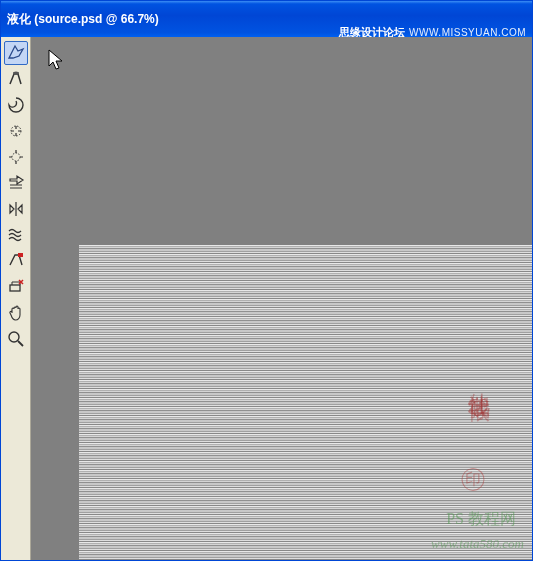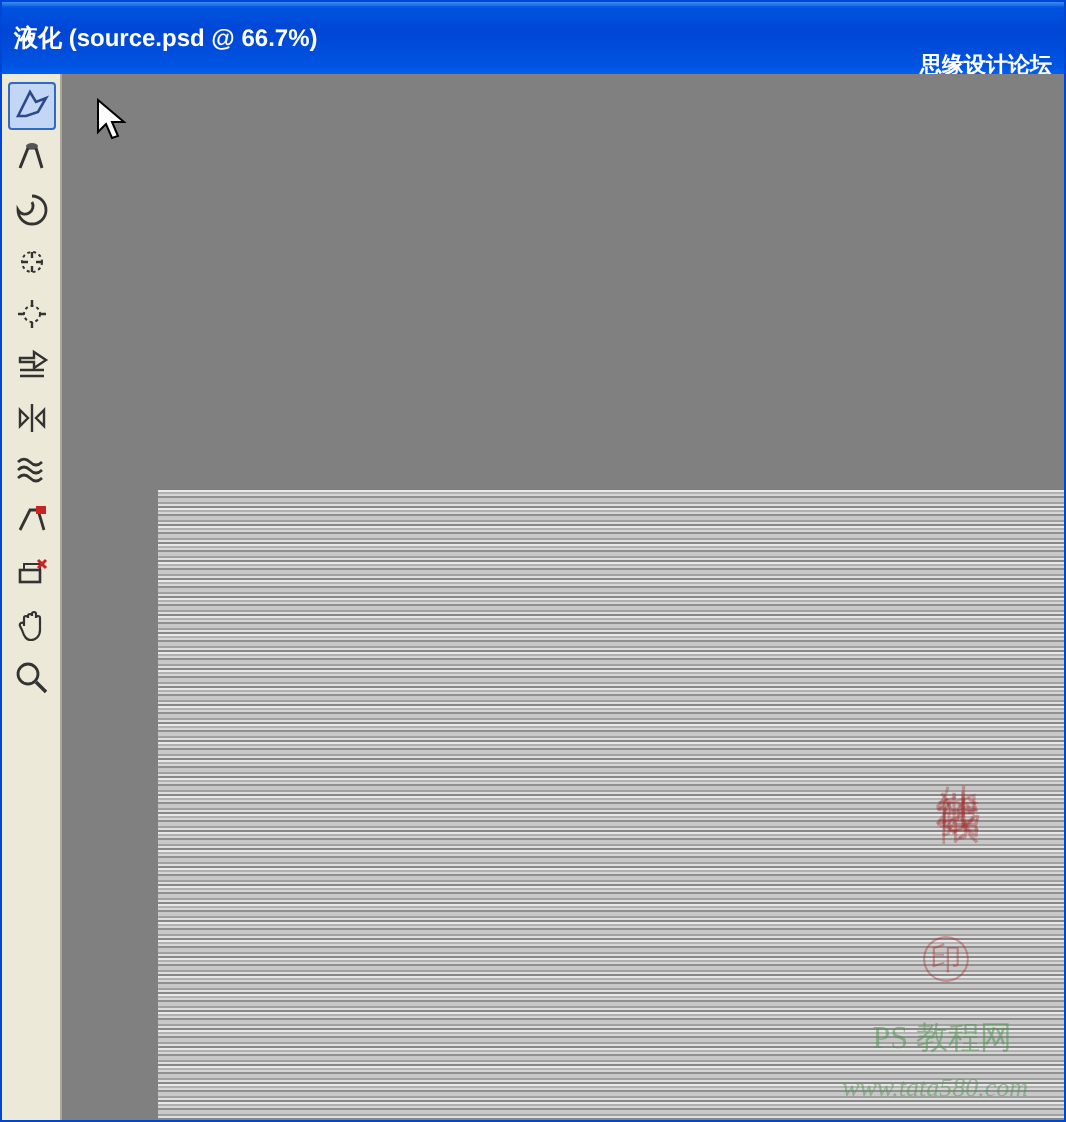--- a/index.html
+++ b/index.html
@@ -48,41 +48,42 @@
 .watermark1 {
   position: absolute; right: 38px; top: 130px;
   color: rgba(160,40,40,0.35); font-size: 22px; font-family: KaiTi, serif;
   writing-mode: vertical-rl; letter-spacing: 2px;
 }
 .seal {
   position: absolute; right: 42px; top: 216px; width: 34px; height: 34px;
   color: rgba(170,40,40,0.4); font-size: 26px; text-align: center;
 }
 .watermark2 {
-  position: absolute; right: 26px; bottom: 30px;
+  position: absolute; right: 16px; bottom: 30px;
   color: rgba(80,150,80,0.55); font-size: 16px; font-family: KaiTi, serif;
 }
 .watermark3 {
-  position: absolute; right: 18px; bottom: 8px;
+  position: absolute; right: 8px; bottom: 8px;
   color: rgba(80,150,80,0.5); font-size: 13px; font-style: italic; font-family: "Comic Sans MS", cursive;
 }
 .cursor {
   position: absolute; left: 17px; top: 12px; pointer-events: none;
 }
 </style>
 </head>
 <body>
 
 <div class="window">
   <div class="titlebar">
     <div class="left">
       <span>液化 (source.psd @ 66.7%)</span>
     </div>
     <div class="right">
       <span class="brand">思缘设计论坛</span>
+      <span class="url">WWW.MISSYUAN.COM</span>
     </div>
   </div>
 
   <div class="content">
     <div class="toolbar">
 
       <div class="tool active">
         <svg width="18" height="18" viewBox="0 0 18 18">
             <path d="M2 14 L8 2 L11 7 L16 5 L12 12 L6 14 Z" fill="none" stroke="#2a4a8a" stroke-width="1.3"></path>
           </svg>

